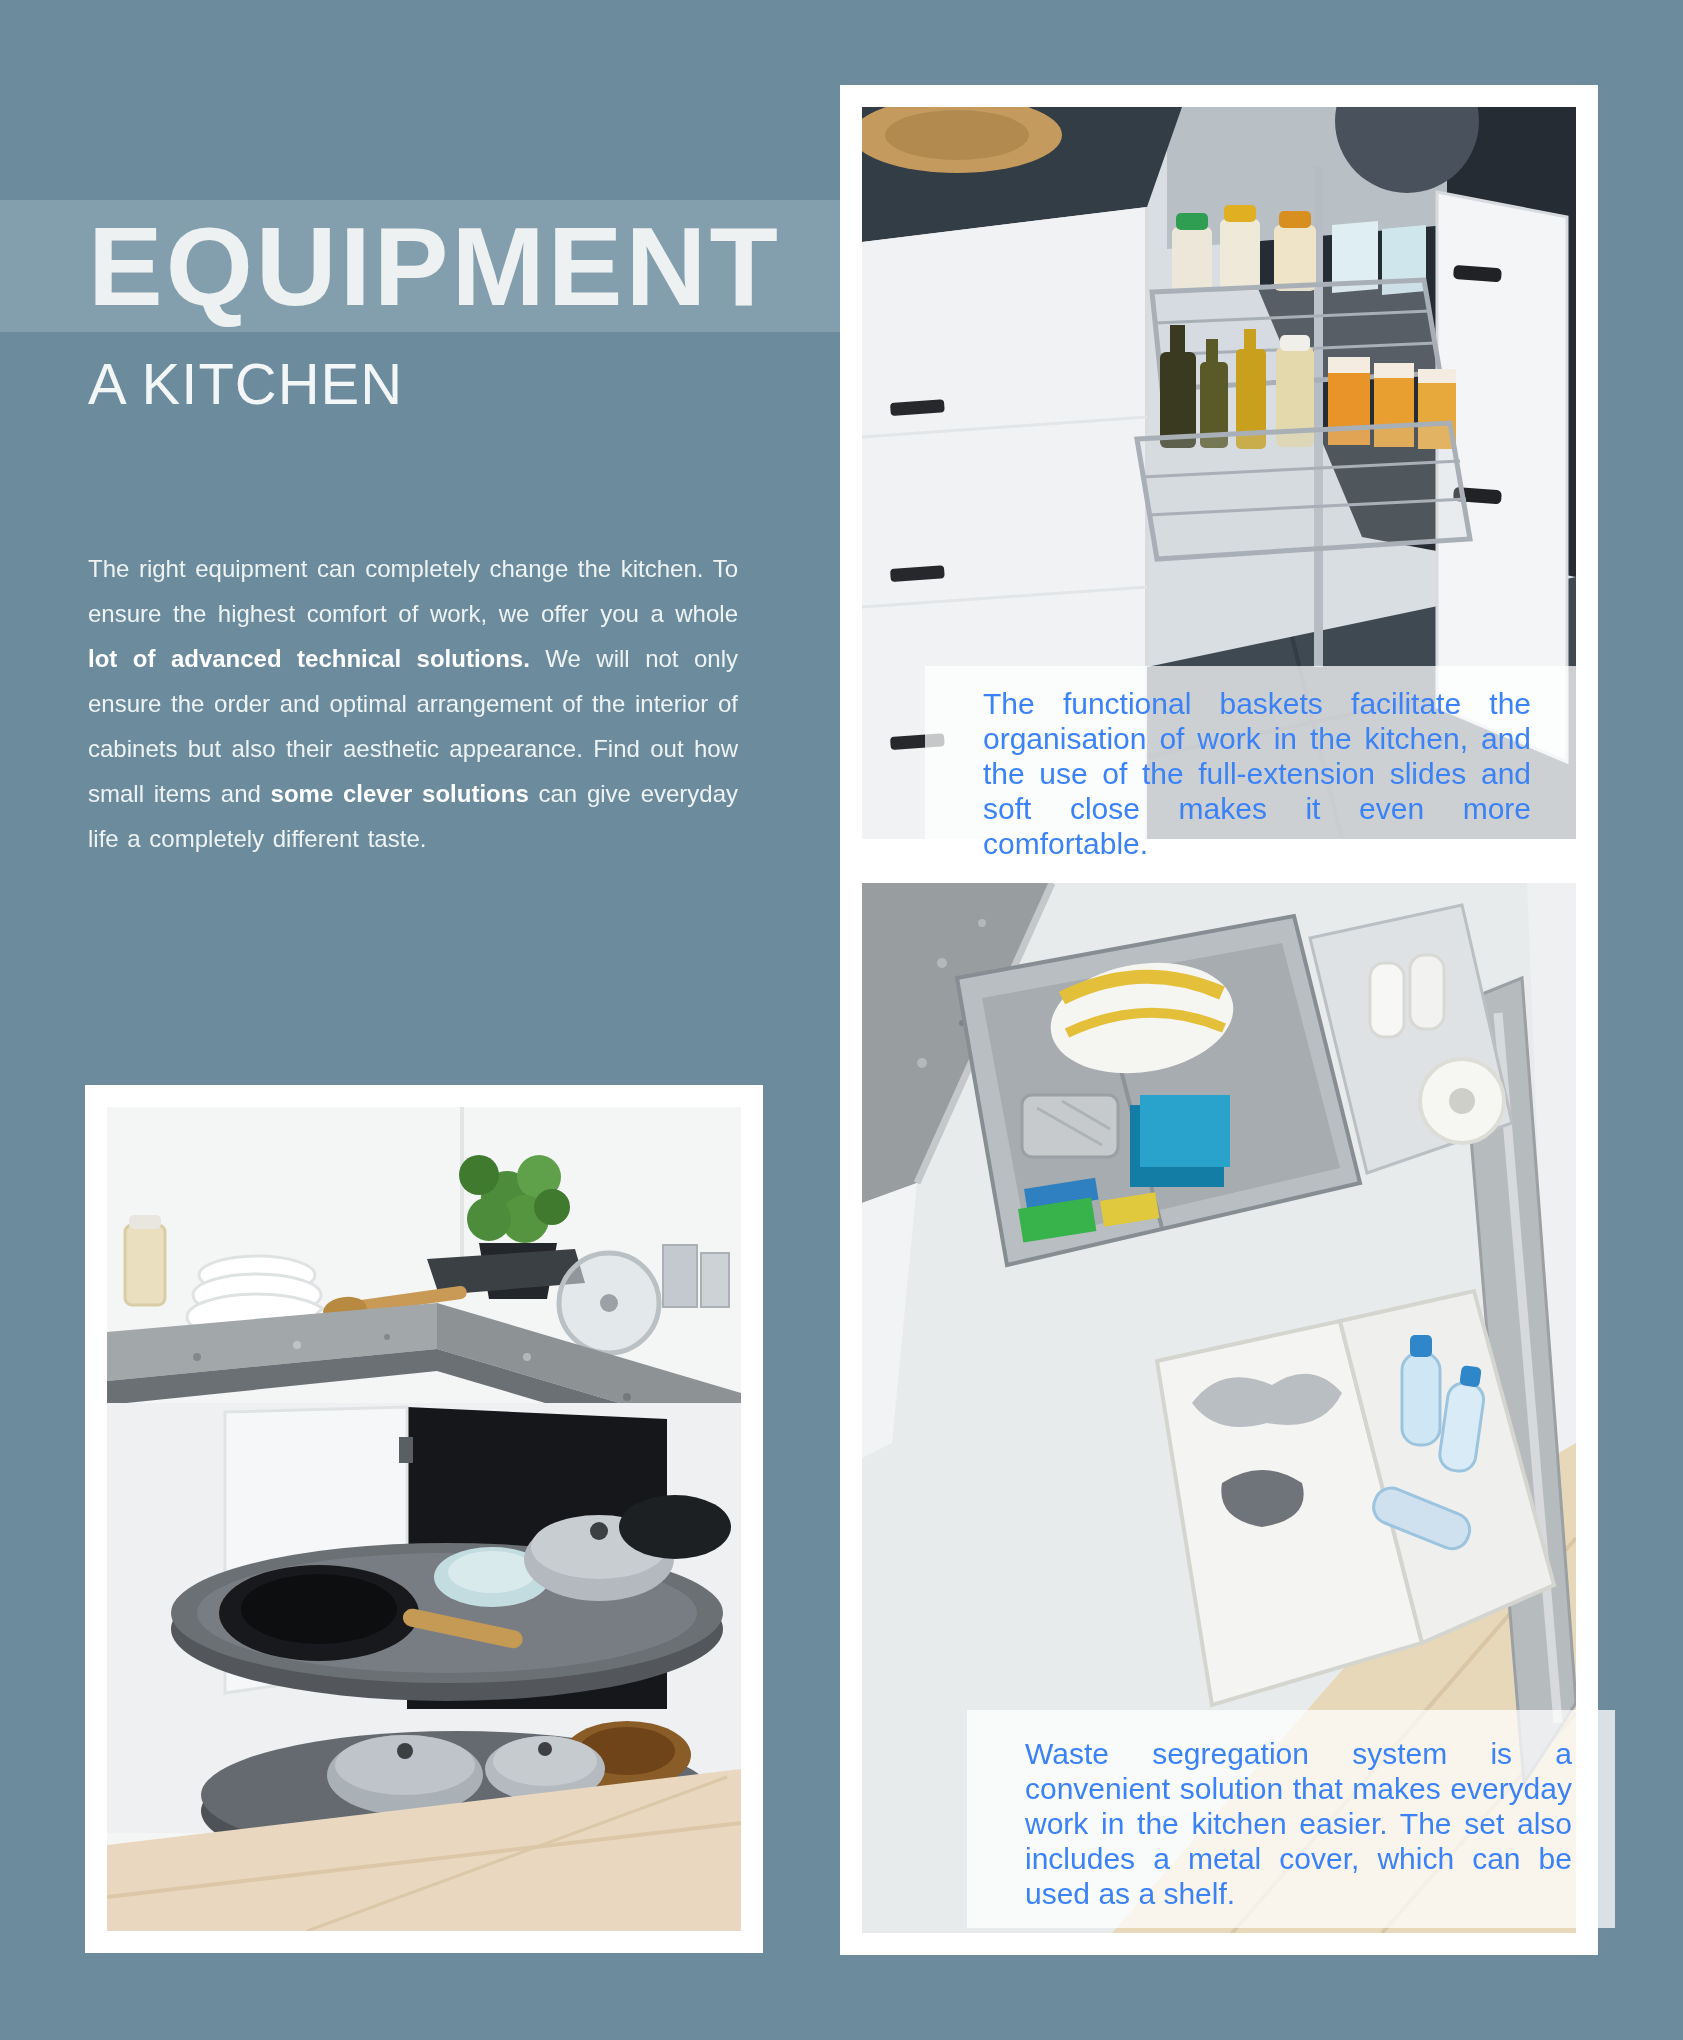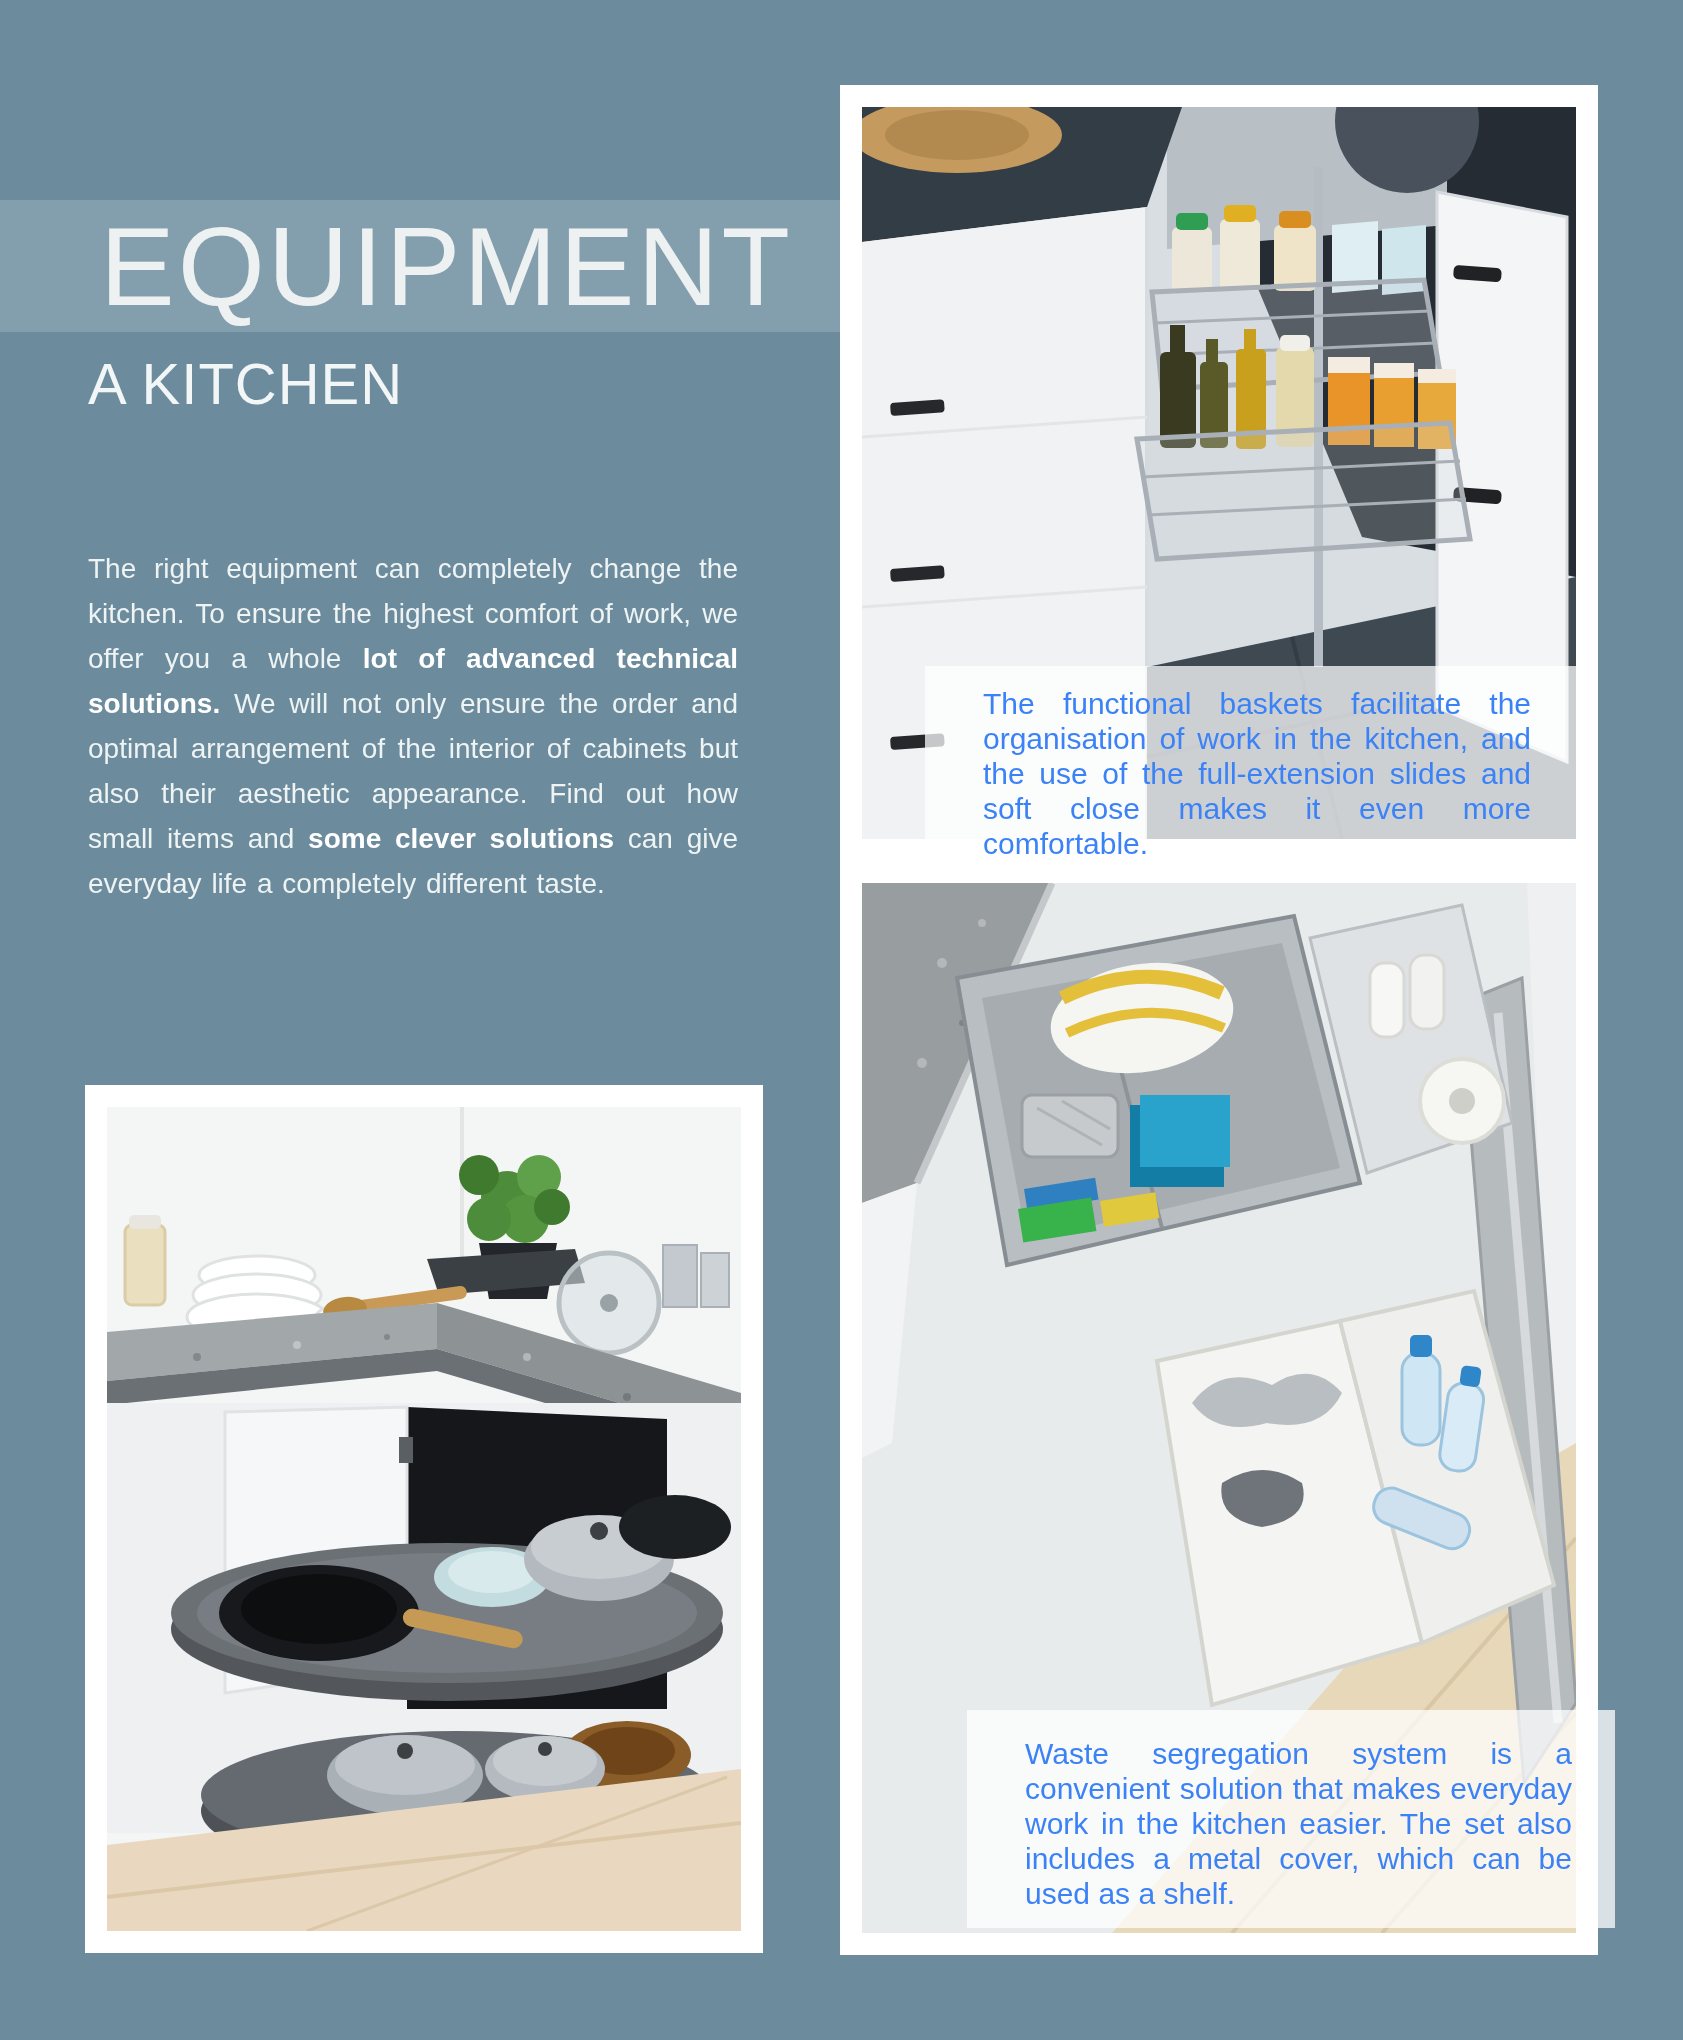--- a/index.html
+++ b/index.html
@@ -10,32 +10,32 @@
     overflow:hidden;
     font-family:"Liberation Sans", sans-serif;
   }
   
   .banner{
     position:absolute;left:0;top:200px;width:841px;height:132px;
     background:rgba(255,255,255,0.16);
     display:flex;align-items:center;
   }
   .page-title{
-    margin:16px;padding-left:84px;
-    font-size:112px;font-weight:400;letter-spacing:3px;
+    margin:4px;padding-left:84px;
+    font-size:112px;font-weight:700;letter-spacing:3px;
     color:#edf1f1;white-space:nowrap;
   }
   .subtitle{
     position:absolute;left:88px;top:352px;margin:0;
     font-size:58px;font-weight:300;letter-spacing:1px;
     line-height:63px;color:#f2f6f7;
   }
   .intro{
     position:absolute;left:88px;top:546px;width:650px;margin:0;
-    font-size:28px;line-height:45px;color:#eef3f4;
+    font-size:24px;line-height:45px;color:#eef3f4;
     text-align:justify;word-spacing:2px;
   }
   .intro b{color:#ffffff;font-weight:700;}
   
   .photo{
     position:absolute;margin:0;background:#ffffff;
     padding:22px;box-sizing:border-box;
   }
   .photo svg{display:block;width:100%;height:100%;}
   .photo-top-right{left:840px;top:85px;width:758px;height:776px;}

